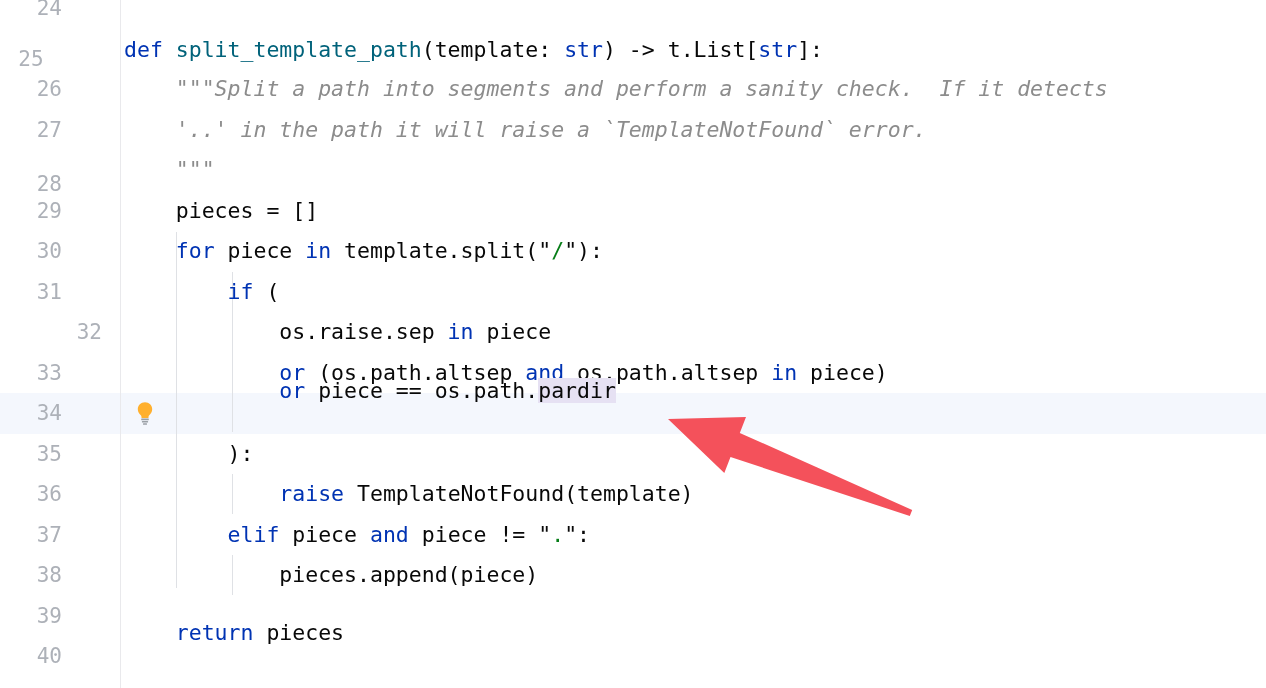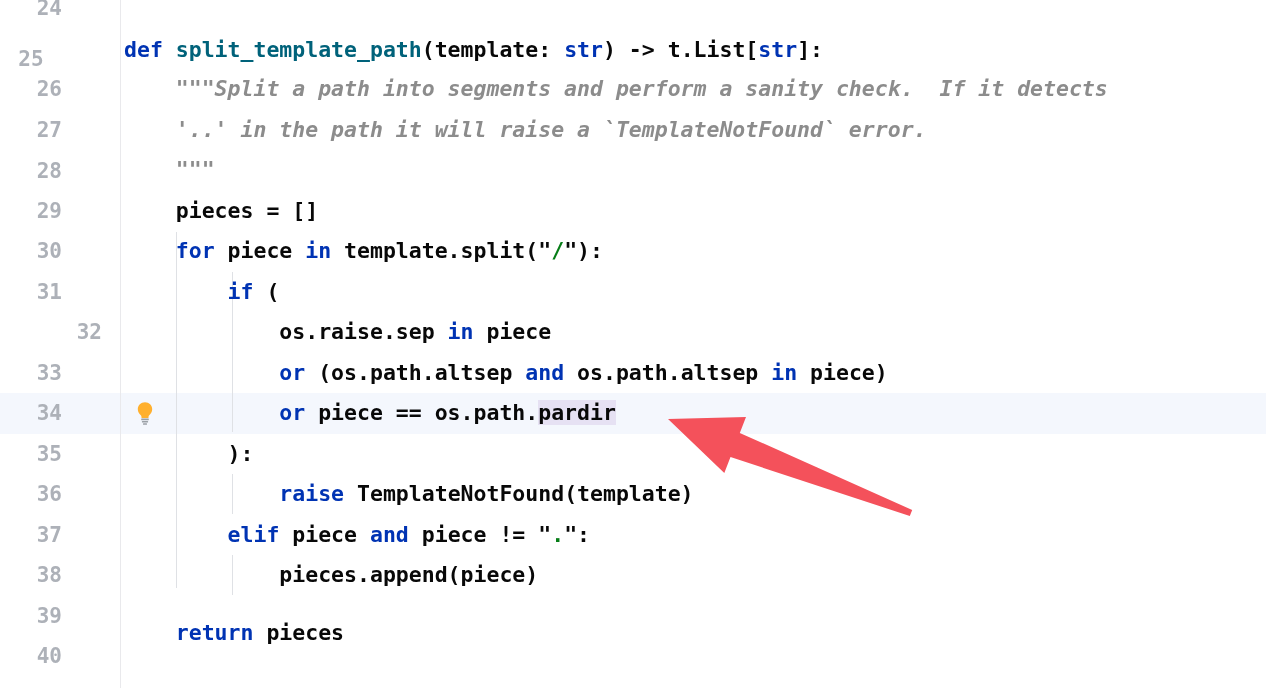--- a/index.html
+++ b/index.html
@@ -13,21 +13,20 @@
     height: 688px;
     overflow: hidden;
     font-family: "DejaVu Sans Mono", "Liberation Mono", monospace;
   }
 
   #editor {
     position: relative;
     width: 1266px;
     height: 528px;
     background: #ffffff;
-    font-weight: bold;
   }
 
   
   .line {
     position: absolute;
     left: 0;
     width: 1266px;
     height: 40.5px;
     box-sizing: border-box;
   }
@@ -138,21 +137,21 @@
       <div class="indent-guide" style="left: 232px; top: 555px; height: 40px;"></div>
     </div>
 
   <div class="gutter-sep"></div>
 
   <div id="linenos">
       <div class="lineno" style="top: -12px;">24</div>
       <div class="lineno" style="top: 39px; text-align: center;">25</div>
       <div class="lineno" style="top: 69px;">26</div>
       <div class="lineno" style="top: 109.5px;">27</div>
-      <div class="lineno" style="top: 151px;">28</div>
+      <div class="lineno" style="top: 164px;">28</div>
       <div class="lineno" style="top: 190.5px;">29</div>
       <div class="lineno" style="top: 231px;">30</div>
       <div class="lineno" style="top: 271.5px;">31</div>
       <div class="lineno" style="top: 312px; margin-left: 40px;">32</div>
       <div class="lineno" style="top: 352.5px;">33</div>
       <div class="lineno" style="top: 393px;">34</div>
       <div class="lineno" style="top: 433.5px;">35</div>
       <div class="lineno" style="top: 474px;">36</div>
       <div class="lineno" style="top: 514.5px;">37</div>
       <div class="lineno" style="top: 555px;">38</div>
@@ -164,21 +163,21 @@
       <div class="code" style="top: -12px;"></div>
       <div class="code" style="top: 30px;"><span class="kw">def </span><span class="fn">split_template_path</span><span class="plain">(template: </span><span class="kw">str</span><span class="plain">) -&gt; t.List[</span><span class="kw">str</span><span class="plain">]:</span></div>
       <div class="code" style="top: 69px;"><span class="doc">    """Split a path into segments and perform a sanity check.  If it detects</span></div>
       <div class="code" style="top: 109.5px;"><span class="doc">    '..' in the path it will raise a `TemplateNotFound` error.</span></div>
       <div class="code" style="top: 150px;"><span class="doc">    """</span></div>
       <div class="code" style="top: 190.5px;"><span class="plain">    pieces = []</span></div>
       <div class="code" style="top: 231px;"><span class="plain">    </span><span class="kw">for</span><span class="plain"> piece </span><span class="kw">in</span><span class="plain"> template.split(</span><span class="plain">"</span><span class="str">/</span><span class="plain">"</span><span class="plain">):</span></div>
       <div class="code" style="top: 271.5px;"><span class="plain">        </span><span class="kw">if</span><span class="plain"> (</span></div>
       <div class="code" style="top: 312px;"><span class="plain">            os.raise.sep </span><span class="kw">in</span><span class="plain"> piece</span></div>
       <div class="code" style="top: 352.5px;"><span class="plain">            </span><span class="kw">or</span><span class="plain"> (os.path.altsep </span><span class="kw">and</span><span class="plain"> os.path.altsep </span><span class="kw">in</span><span class="plain"> piece)</span></div>
-      <div class="code" style="top: 393px;"><span class="plain">            </span><span class="kw">or</span><span class="plain"> piece == os.path.</span><span class="plain sel">pardir</span></div>
+      <div class="code" style="top: 371px;"><span class="plain">            </span><span class="kw">or</span><span class="plain"> piece == os.path.</span><span class="plain sel">pardir</span></div>
       <div class="code" style="top: 433.5px;"><span class="plain">        ):</span></div>
       <div class="code" style="top: 474px;"><span class="plain">            </span><span class="kw">raise</span><span class="plain"> TemplateNotFound(template)</span></div>
       <div class="code" style="top: 514.5px;"><span class="plain">        </span><span class="kw">elif</span><span class="plain"> piece </span><span class="kw">and</span><span class="plain"> piece != </span><span class="plain">"</span><span class="str">.</span><span class="plain">":</span></div>
       <div class="code" style="top: 555px;"><span class="plain">            pieces.append(piece)</span></div>
       <div class="code" style="top: 613px;"><span class="plain">    </span><span class="kw">return</span><span class="plain"> pieces</span></div>
       <div class="code" style="top: 636px;"></div>
     </div>
 
   <div class="bulb" id="bulb" style="top: 400px;">
     <svg viewBox="0 0 26 26" width="26" height="26" aria-hidden="true">

